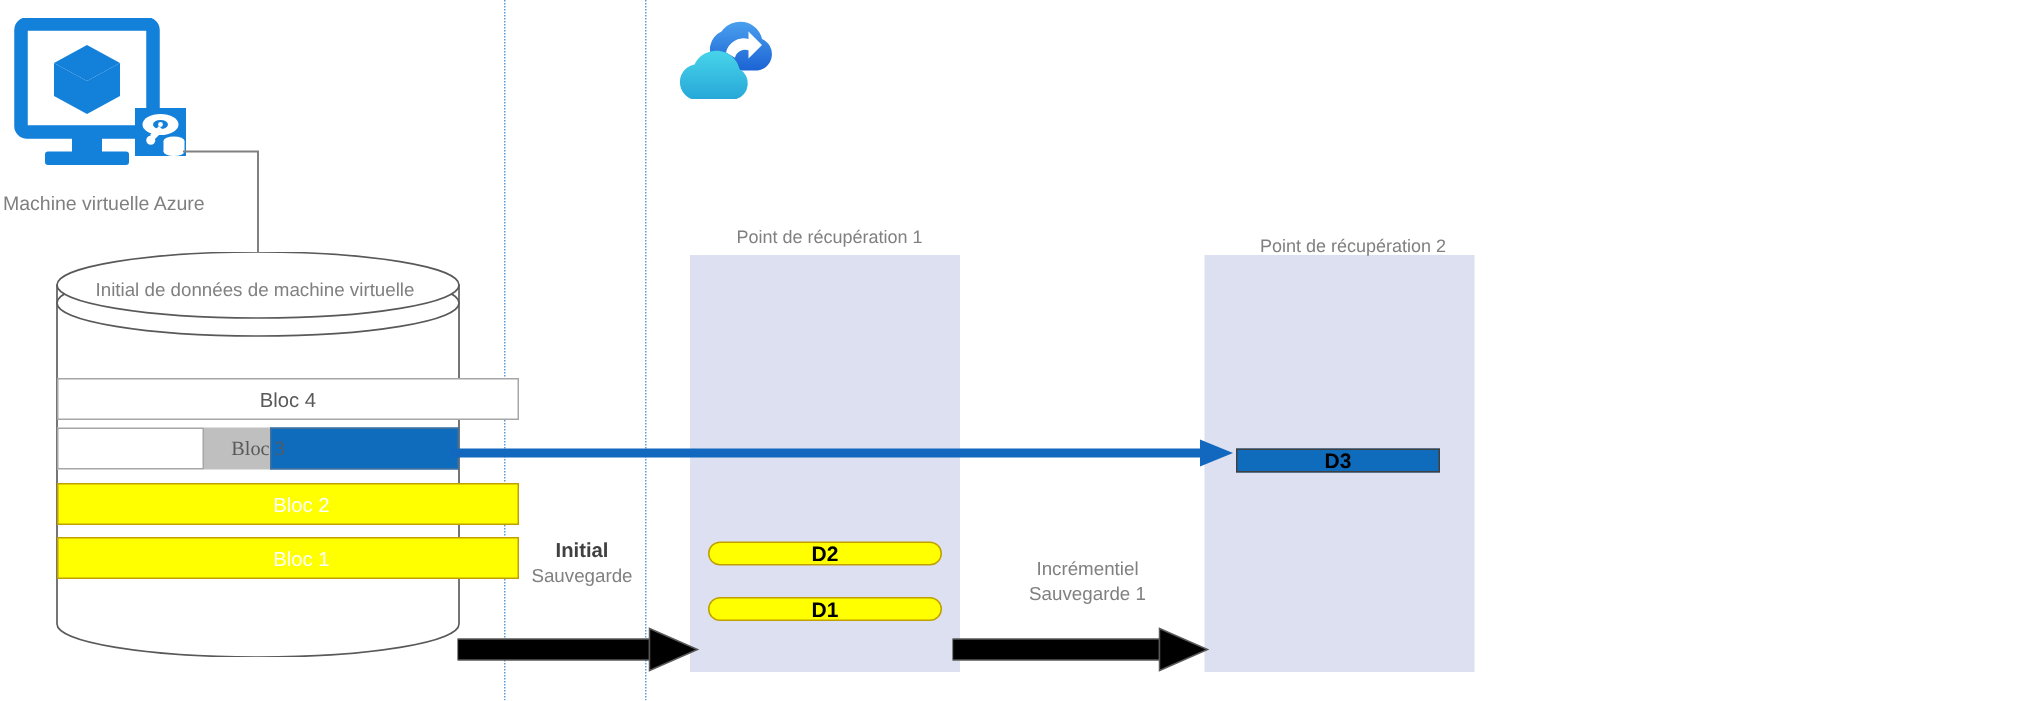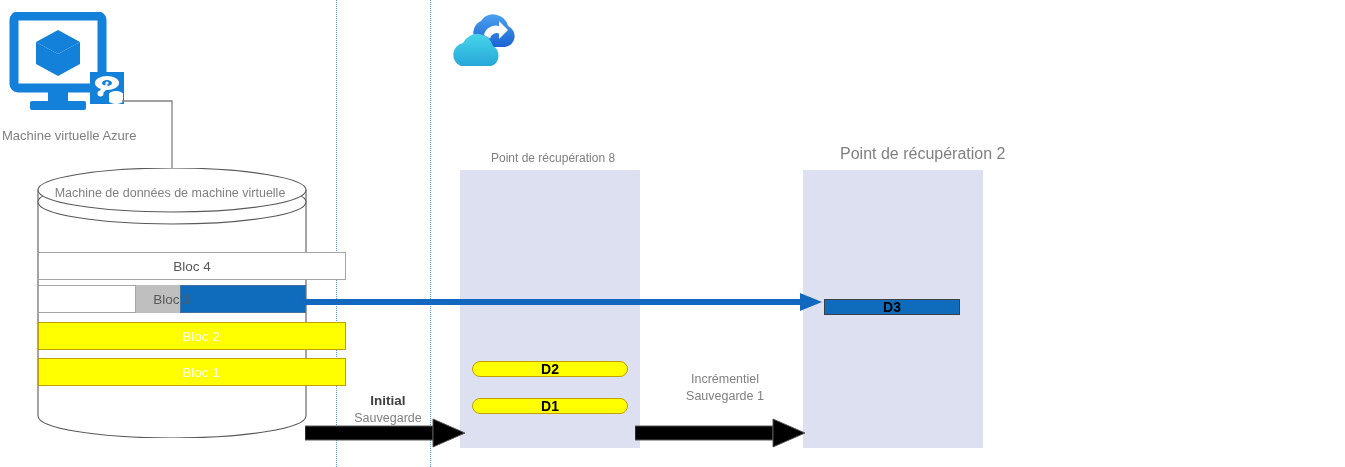--- a/index.html
+++ b/index.html
@@ -44,21 +44,21 @@
   }
   #vm-label { left: 2px; top: 128px; }
   #disk-label {
     left: 40px; top: 186px;
     width: 260px;
     text-align: center;
     font-size: 12.5px;
     color: #808080;
   }
   #rp1-label { left: 491px; top: 151px; font-size: 12px; color: #808080; }
-  #rp2-label { left: 840px; top: 144px; font-size: 16px; color: #808080; }
+  #rp2-label { left: 840px; top: 157px; font-size: 12px; color: #808080; }
 
   
   #cylinder { left: 30px; top: 168px; width: 285px; height: 270px; }
 
   
   .block {
     position: absolute;
     left: 38px;
     width: 308px;
     height: 28px;
@@ -71,20 +71,21 @@
     justify-content: center;
     background: #ffffff;
   }
   #block4 { top: 252px; }
   #block3 {
     top: 285px;
     border: none;
     padding: 10px;
     background: transparent;
     display: block;
+    font-family: Liberation Serif, serif;
   }
   #block3 .seg { position: absolute; top: 0; height: 28px; box-sizing: border-box; }
   #block3 .seg-white { left: 0;     width: 98px; background: #ffffff; border: 1px solid #a6a6a6; }
   #block3 .seg-gray  { left: 98px;  width: 44px; background: #bfbfbf; }
   #block3 .seg-blue  { left: 142px; width: 126px; background: #0f6cbd; border: 1px solid #41719c; }
   #block3 .seg-label {
     position: absolute; left: 0; top: 0; width: 268px; height: 28px;
     display: flex; align-items: center; justify-content: center;
     font-size: 13.5px; color: #595959;
   }
@@ -129,21 +130,21 @@
 
   
   .cap {
     position: absolute;
     text-align: center;
     white-space: nowrap;
     line-height: 1.35;
   }
   .cap-bold { font-size: 13.5px; font-weight: bold; color: #404040; }
   .cap-thin { font-size: 12.5px; color: #808080; }
-  #cap-initial { left: 340px; top: 392px; width: 96px; }
+  #cap-initial { left: 340px; top: 358px; width: 96px; }
   #cap-incr    { left: 650px; top: 371px; width: 150px; }
 </style>
 </head>
 <body>
 
 <div id="canvas">
 
   <div class="dotline" style="left:336px"></div>
   <div class="dotline" style="left:430px"></div>
 
@@ -204,21 +205,21 @@
     <svg width="285" height="270" viewBox="0 0 285 270" xmlns="http://www.w3.org/2000/svg">
 
       <path d="M8 22 V248 a134 22 0 0 0 268 0 V22 Z" fill="#ffffff" stroke="#595959" stroke-width="1.1"></path>
 
       <ellipse cx="142" cy="34" rx="134" ry="22" fill="#ffffff" stroke="#595959" stroke-width="1.1"></ellipse>
 
       <ellipse cx="142" cy="22" rx="134" ry="22" fill="#ffffff" stroke="#595959" stroke-width="1.1"></ellipse>
     </svg>
   </div>
 
-  <div class="lbl" id="disk-label">Machine de données de machine virtuelle</div>
+  <div class="lbl" id="disk-label">Initial de données de machine virtuelle</div>
 
   <div class="block" id="block4">
     <span>Bloc 4</span>
   </div>
 
   <div class="block" id="block3">
     <div class="seg seg-white"></div>
     <div class="seg seg-gray"></div>
     <div class="seg seg-blue"></div>
     <div class="seg-label">Bloc 3</div>
@@ -228,21 +229,21 @@
     <span>Bloc 2</span>
   </div>
 
   <div class="block" id="block1">
     <span>Bloc 1</span>
   </div>
 
   <div class="rp-panel" id="rp1"></div>
   <div class="rp-panel" id="rp2"></div>
 
-  <div class="lbl" id="rp1-label">Point de récupération 8</div>
+  <div class="lbl" id="rp1-label">Point de récupération 1</div>
   <div class="lbl" id="rp2-label">Point de récupération 2</div>
 
   <svg class="arrow-svg" style="left:300px; top:290px;" width="530" height="24">
     <line x1="0" y1="12" x2="500" y2="12" stroke="#1268bf" stroke-width="6"></line>
     <polygon points="500,3 522,12 500,21" fill="#1268bf"></polygon>
   </svg>
 
   <svg class="arrow-svg" style="left:305px; top:418px;" width="165" height="30">
     <rect x="0" y="8" width="128" height="14" fill="#000000" stroke="#595959" stroke-width="1"></rect>
     <polygon points="128,1 160,15 128,29" fill="#000000" stroke="#595959" stroke-width="1"></polygon>

